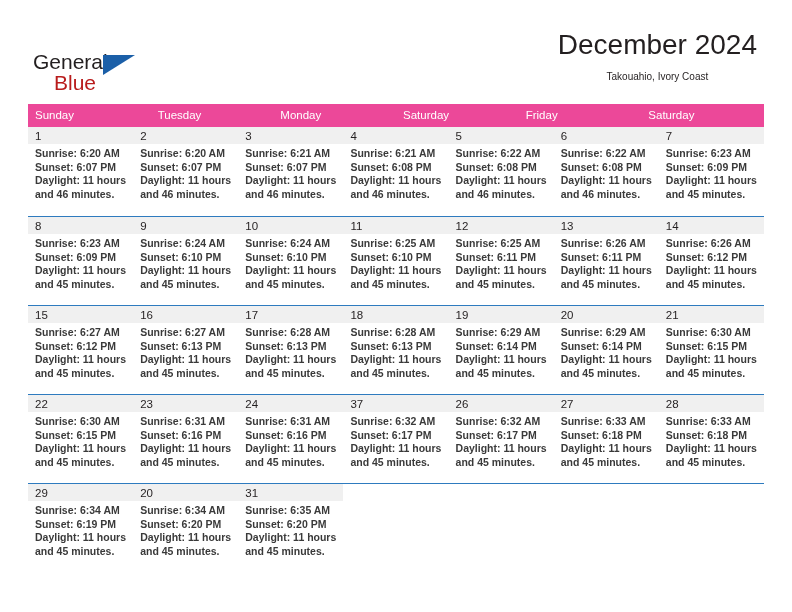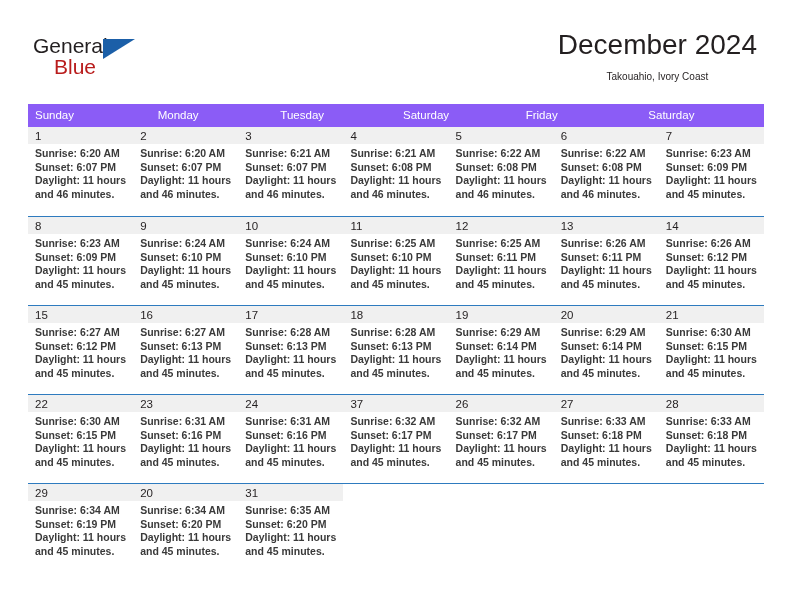--- a/index.html
+++ b/index.html
@@ -25,21 +25,21 @@
   .header {
     position: absolute;
     left: 0;
     top: 0;
     width: 792px;
     height: 100px;
   }
   .logo {
     position: absolute;
     left: 33px;
-    top: 34px;
+    top: 50px;
     width: 120px;
     height: 48px;
   }
   .logo-general {
     position: absolute;
     left: 0;
     top: 0;
     font-size: 21px;
     letter-spacing: 0px;
     color: #231f20;
@@ -89,21 +89,21 @@
   
   .calendar {
     position: absolute;
     left: 28px;
     top: 104px;
     width: 736px;
   }
   .weekday-header {
     display: flex;
     width: 100%;
-    background: #8b5cf6;
+    background: #ec4899;
   }
   .weekday-cell {
     flex: 1 1 0;
     box-sizing: border-box;
     padding: 4px 0 4px 7px;
     font-size: 11.5px;
     color: #ffffff;
     line-height: 15px;
     white-space: nowrap;
   }
@@ -167,22 +167,22 @@
       <div class="month-title">December 2024</div>
       <div class="location">Takouahio, Ivory Coast</div>
     </div>
 
   </div>
 
   <div class="calendar">
 
     <div class="weekday-header">
       <div class="weekday-cell">Sunday</div>
+      <div class="weekday-cell">Tuesday</div>
       <div class="weekday-cell">Monday</div>
-      <div class="weekday-cell">Tuesday</div>
       <div class="weekday-cell">Saturday</div>
       <div class="weekday-cell">Friday</div>
       <div class="weekday-cell">Saturday</div>
     </div>
 
     <div class="week-row first">
       <div class="day-cell">
         <div class="day-number-band"><span>1</span></div>
         <div class="day-info">
           <div>Sunrise: 6:20 AM</div>

